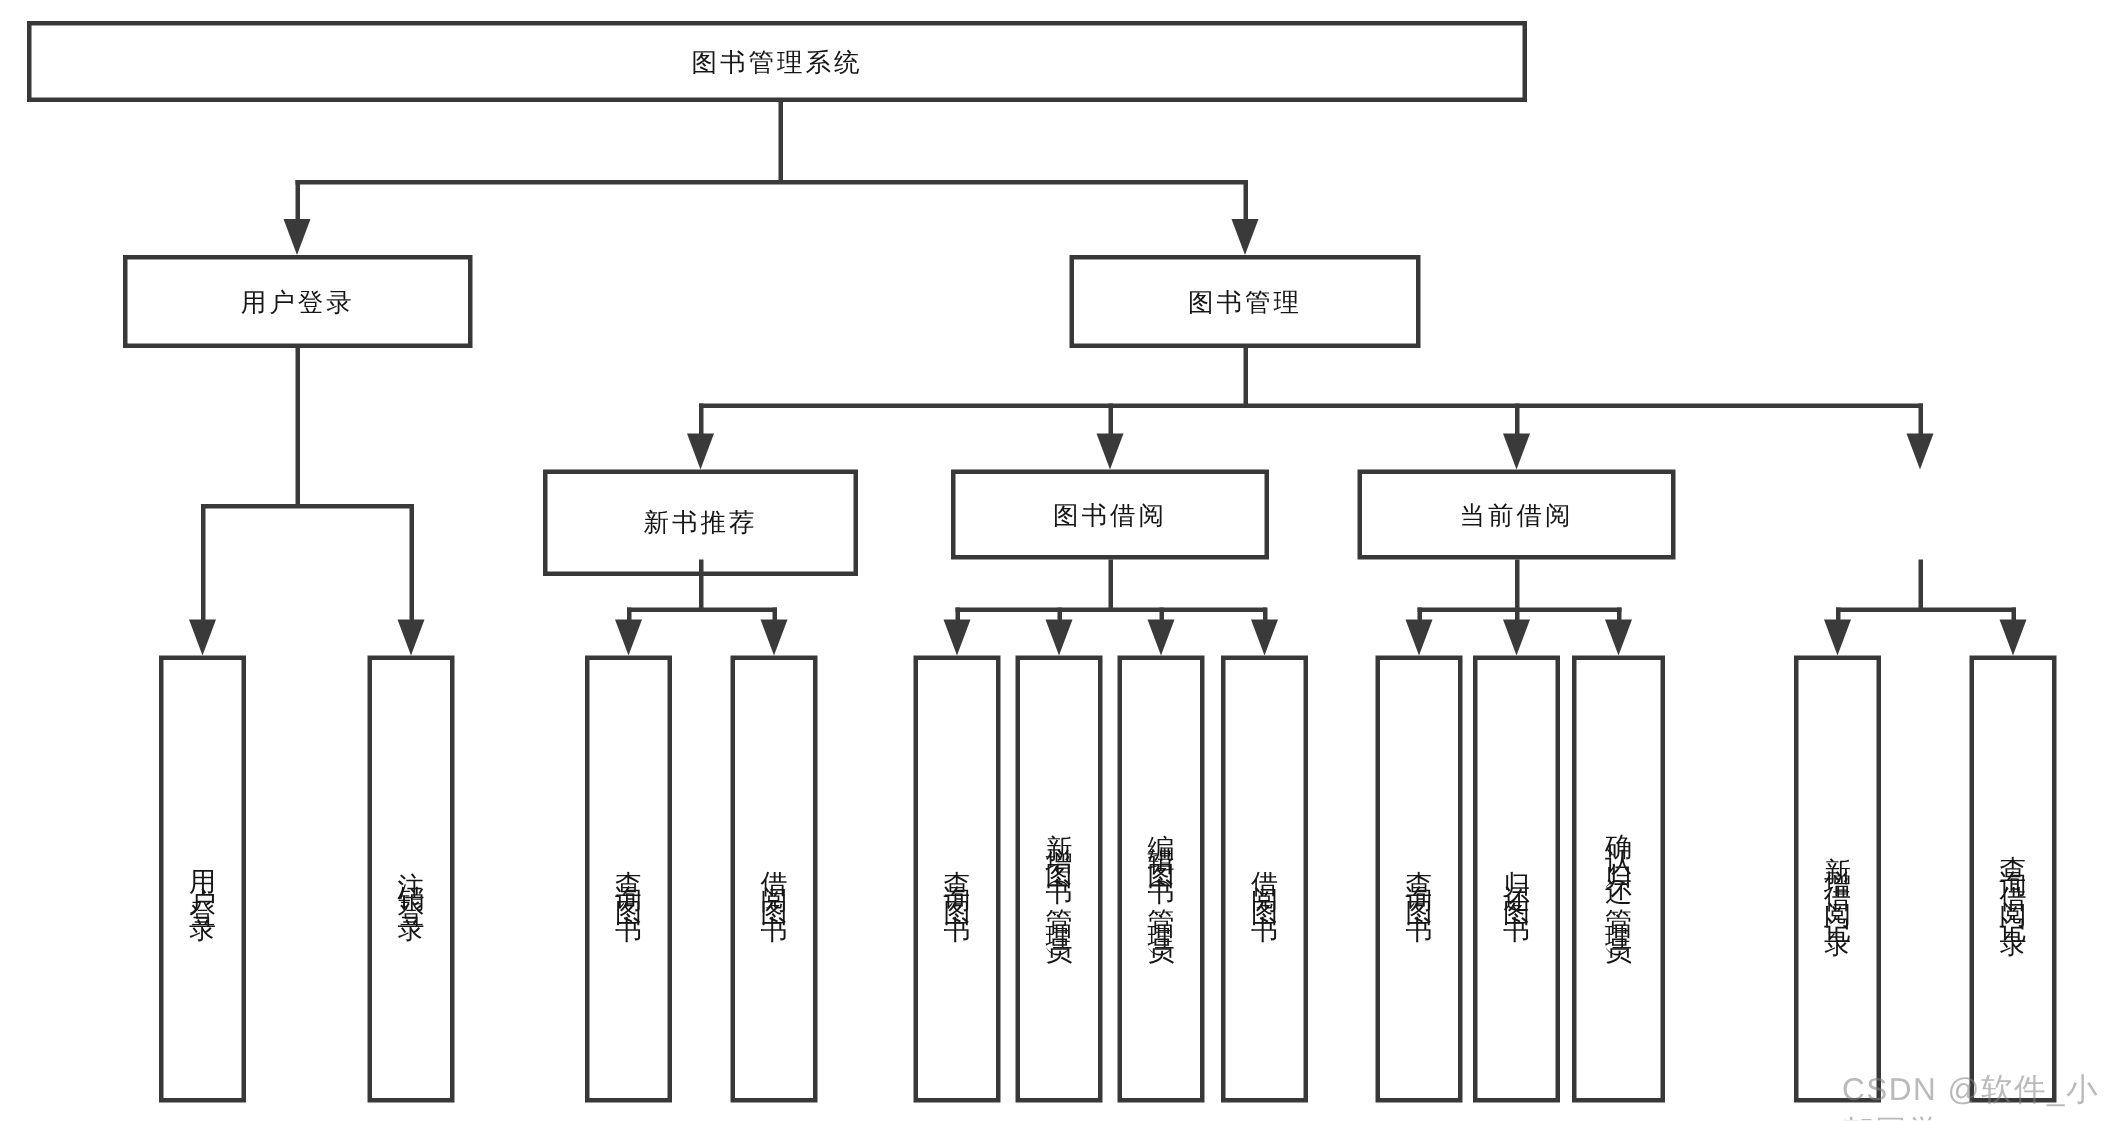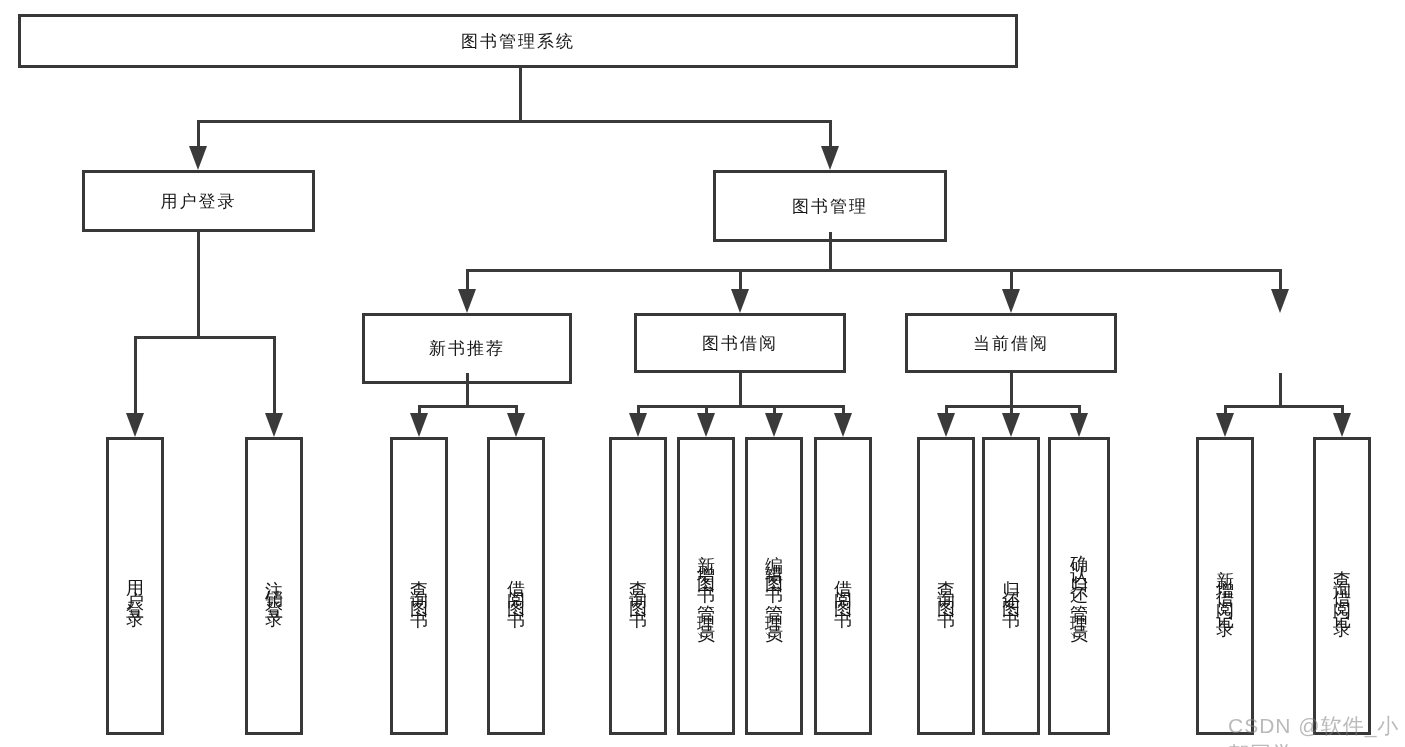--- a/index.html
+++ b/index.html
@@ -30,21 +30,21 @@
 </style>
 </head>
 <body>
 
 <div class="canvas">
 
   <div class="box" style="left:18px;top:14px;width:1000px;height:54px;">图书管理系统</div>
 
   <div class="box" style="left:82px;top:170px;width:233px;height:62px;">用户登录</div>
 
-  <div class="box" style="left:713px;top:170px;width:234px;height:72px;">图书管理</div>
+  <div class="box" style="left:713px;top:170px;width:234px;height:62px;">图书管理</div>
 
   <div class="box" style="left:362px;top:313px;width:210px;height:71px;">新书推荐</div>
 
   <div class="box" style="left:905px;top:313px;width:212px;height:60px;">当前借阅</div>
 
   <div class="box" style="left:634px;top:313px;width:212px;height:60px;">图书借阅</div>
 
 
   <div class="box vbox" style="left:106px;top:437px;width:58px;height:298px;">用户登录</div>
 

